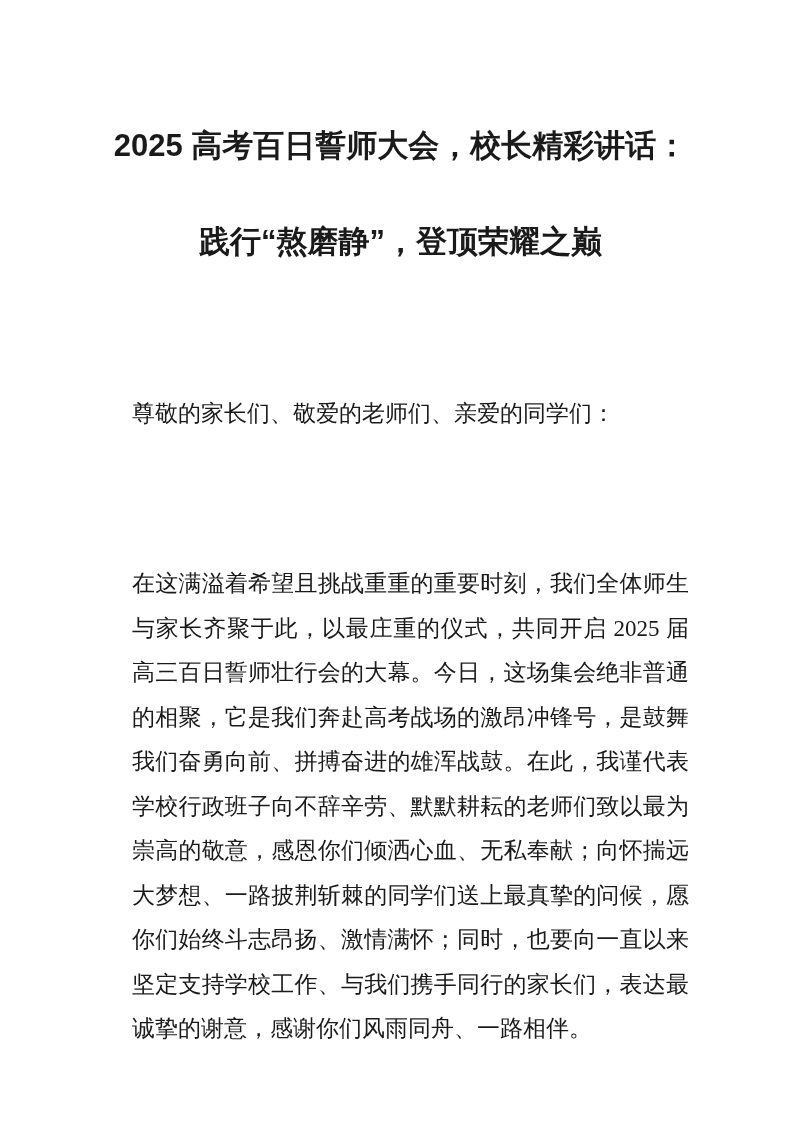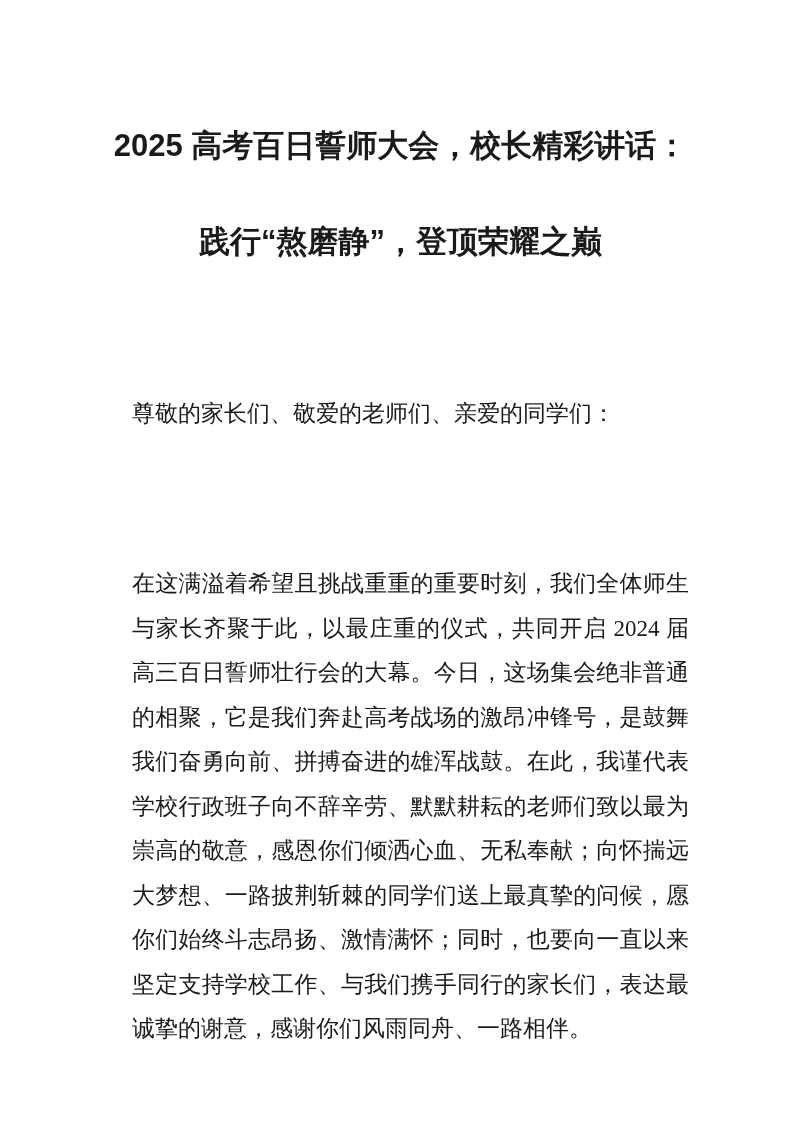--- a/index.html
+++ b/index.html
@@ -52,14 +52,14 @@
 </head>
 <body>
 
 <div class="page">
   <div class="doc-title-line line-1">2025 高考百日誓师大会，校长精彩讲话：</div>
   <div class="doc-title-line line-2">践行“熬磨静”，登顶荣耀之巅</div>
 
   <p class="para salutation">尊敬的家长们、敬爱的老师们、亲爱的同学们：</p>
 
 
-  <p class="para body-text">在这满溢着希望且挑战重重的重要时刻，我们全体师生与家长齐聚于此，以最庄重的仪式，共同开启 2024 届高三百日誓师壮行会的大幕。今日，这场集会绝非普通的相聚，它是我们奔赴高考战场的激昂冲锋号，是鼓舞我们奋勇向前、拼搏奋进的雄浑战鼓。在此，我谨代表学校行政班子向不辞辛劳、默默耕耘的老师们致以最为崇高的敬意，感恩你们倾洒心血、无私奉献；向怀揣远大梦想、一路披荆斩棘的同学们送上最真挚的问候，愿你们始终斗志昂扬、激情满怀；同时，也要向一直以来坚定支持学校工作、与我们携手同行的家长们，表达最诚挚的谢意，感谢你们风雨同舟、一路相伴。</p>
+  <p class="para body-text">在这满溢着希望且挑战重重的重要时刻，我们全体师生与家长齐聚于此，以最庄重的仪式，共同开启 2025 届高三百日誓师壮行会的大幕。今日，这场集会绝非普通的相聚，它是我们奔赴高考战场的激昂冲锋号，是鼓舞我们奋勇向前、拼搏奋进的雄浑战鼓。在此，我谨代表学校行政班子向不辞辛劳、默默耕耘的老师们致以最为崇高的敬意，感恩你们倾洒心血、无私奉献；向怀揣远大梦想、一路披荆斩棘的同学们送上最真挚的问候，愿你们始终斗志昂扬、激情满怀；同时，也要向一直以来坚定支持学校工作、与我们携手同行的家长们，表达最诚挚的谢意，感谢你们风雨同舟、一路相伴。</p>
 </div>
 
 </body></html>

